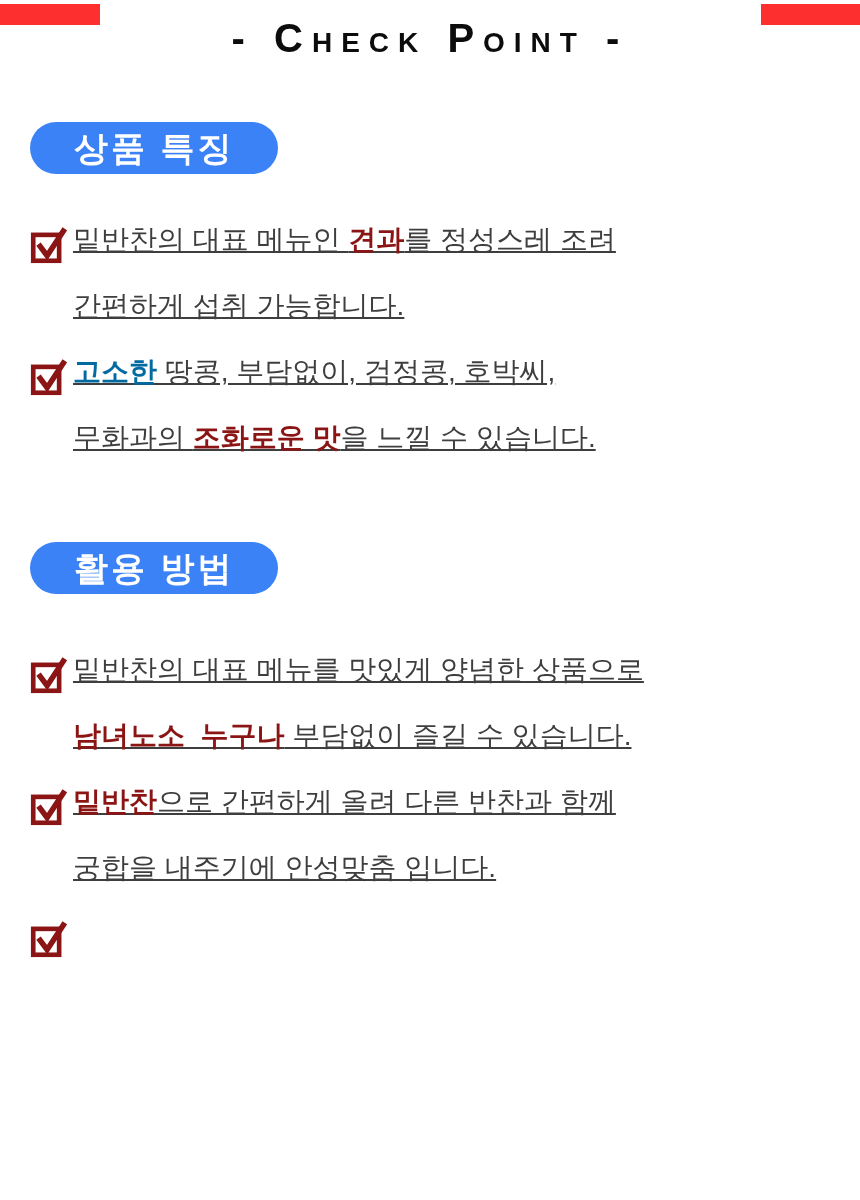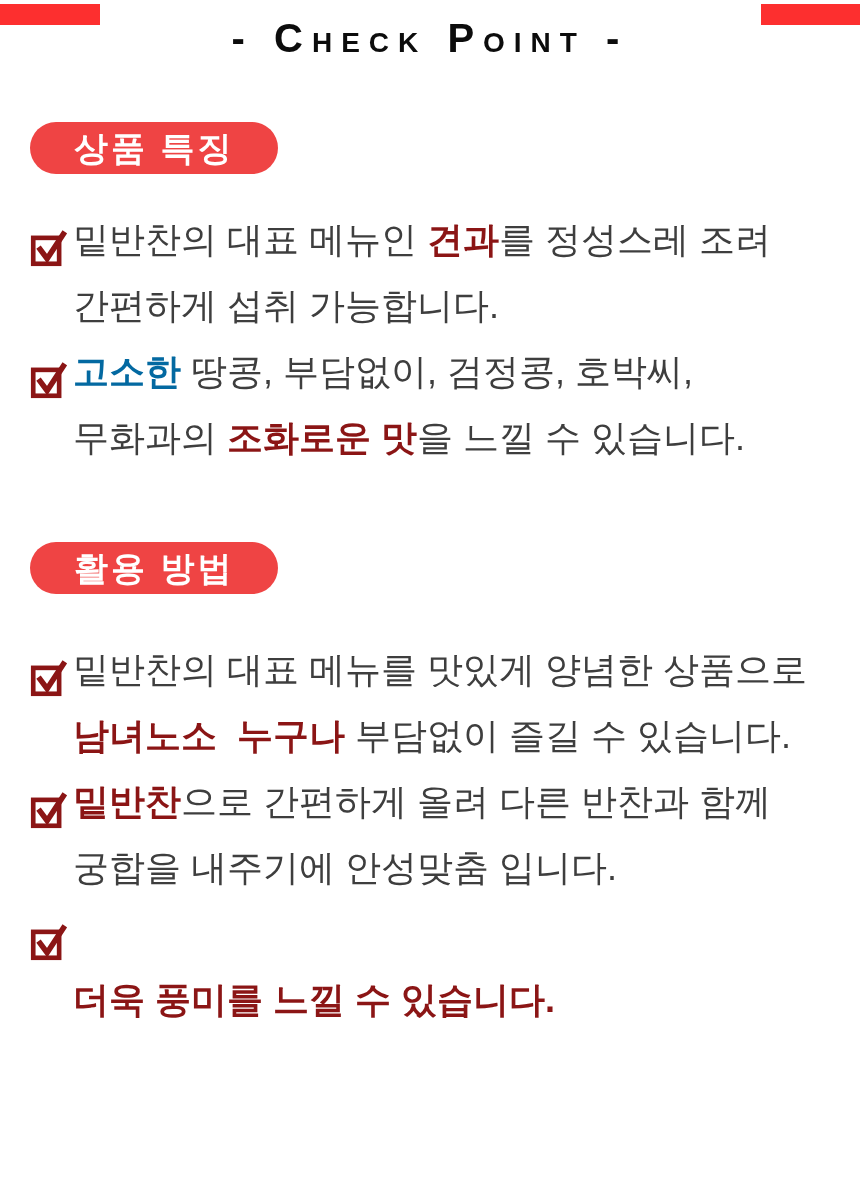--- a/index.html
+++ b/index.html
@@ -30,44 +30,45 @@
     color:#0c0c0c;
   }
 
   
   .content{
     position:absolute;top:0;left:0;right:0;
     padding:122px 28px 0 30px;
   }
   .badge{
     display:inline-block;
-    background:#ef4444;
+    background:#3b82f6;
     color:#ffffff;
     font-weight:700;
     font-size:34px;
     height:52px;
     line-height:52px;
     padding:0 44px;
     border-radius:28px;
     letter-spacing:3px;
     white-space:pre;
   }
   .badge-row{line-height:0;}
   .badge-row.second{margin-top:71px;}
 
   .checklist{margin-top:33px;}
   .checklist.second{margin-top:43px;}
 
   .check-item{
     position:relative;
     padding-left:43px;
-    font-size:36px;
+    font-size:28px;
     line-height:66px;
     color:#3e3e3e;
     letter-spacing:0;
+    text-decoration:underline;
   }
   .item-text{white-space:pre-wrap;}
   .check-icon{
     position:absolute;
     left:0;top:15px;
     width:37px;height:37px;
   }
   .run-n{color:#3e3e3e;font-weight:400;}
   .run-b{color:#0369a1;font-weight:700;}
   .run-r{color:#8b1515;font-weight:700;}
@@ -129,17 +130,17 @@
   </span>
 <div class="item-text"><span class="run-r">밑반찬</span><span class="run-n">으로 간편하게 올려 다른 반찬과 함께</span><br><span class="run-n">궁합을 내주기에 안성맞춤 입니다.</span></div>
       </div>
       <div class="check-item">
   <span class="check-icon">
     <svg width="37" height="37" viewBox="0 0 40 40">
       <rect x="3.5" y="8.5" width="28" height="28" fill="none" stroke="#8b1515" stroke-width="5"></rect>
       <path d="M11 21 L18.5 31 L36 4.5" fill="none" stroke="#8b1515" stroke-width="6" stroke-linecap="square" stroke-linejoin="miter"></path>
     </svg>
   </span>
-<div class="item-text"><br><span class="run-r">더욱 풍미를 느낄 수 있습니다.</span></div>
+<div class="item-text"><br></div>
       </div>
     </div>
 
 </div>
 
 </body></html>

